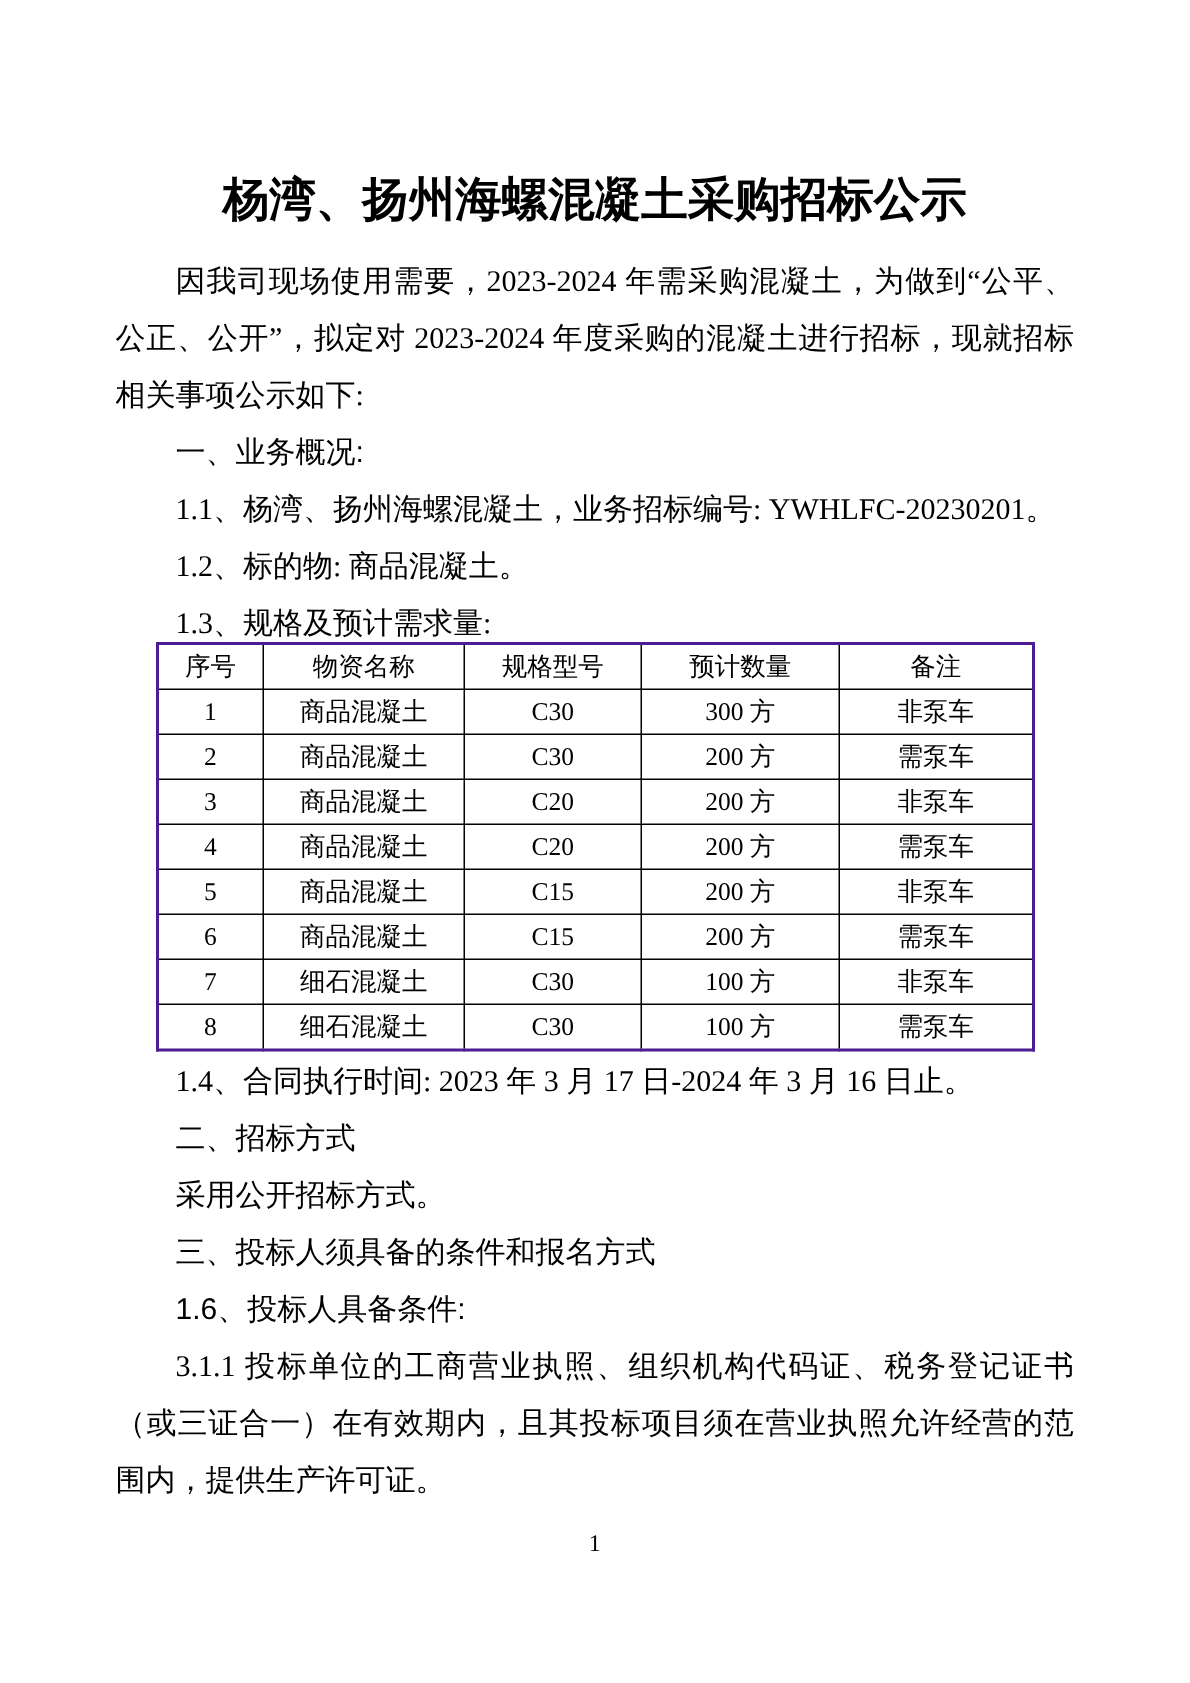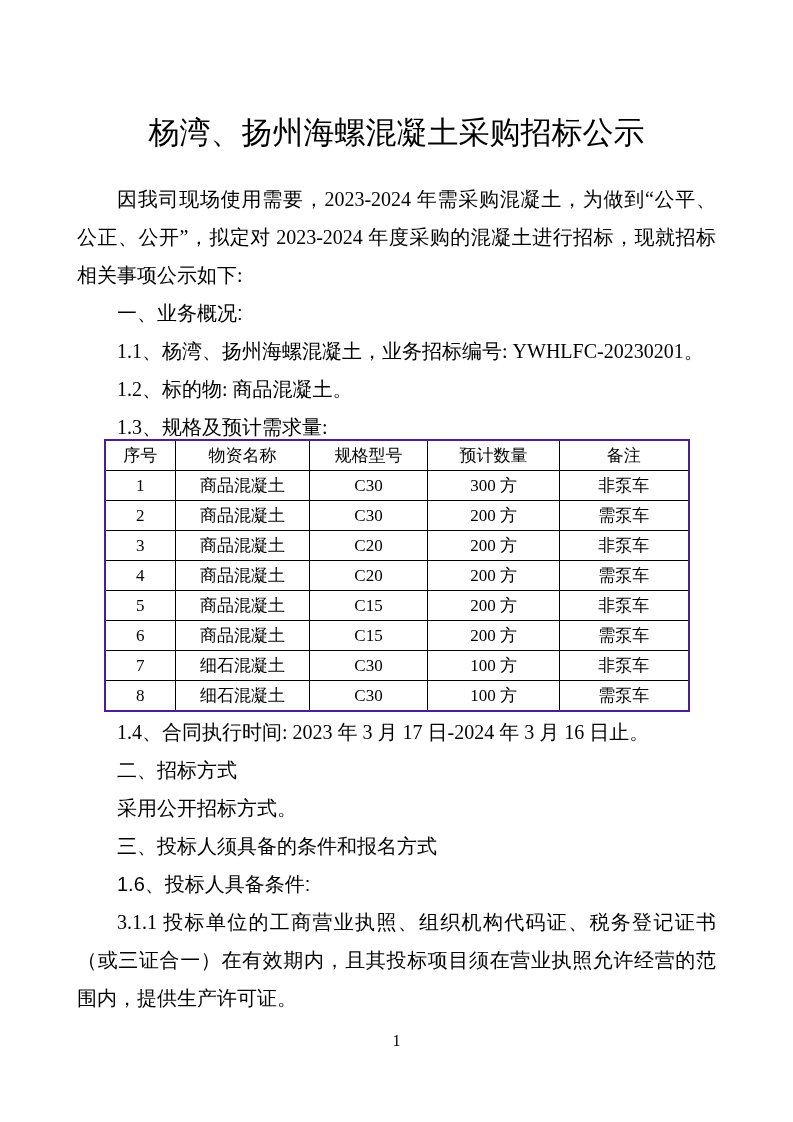--- a/index.html
+++ b/index.html
@@ -22,30 +22,30 @@
     width: 793px;
     height: 1122px;
     padding: 0 77px;
     background: #ffffff;
   }
   .doc-title {
     margin: 114px 0 0 0;
     font-family: "Liberation Sans", "DejaVu Sans", sans-serif;
     font-size: 31px;
     line-height: 38px;
-    font-weight: 400;
+    font-weight: 700;
     text-align: center;
     white-space: nowrap;
   }
   p {
     margin: 0;
     text-align: justify;
   }
   .intro {
-    margin-top: 28px;
+    margin-top: 17px;
   }
   .indent {
     text-indent: 2em;
   }
   .heading {
     font-family: "Liberation Sans", "DejaVu Sans", sans-serif;
     font-weight: 400;
   }
   table.demand {
     width: 584px;

